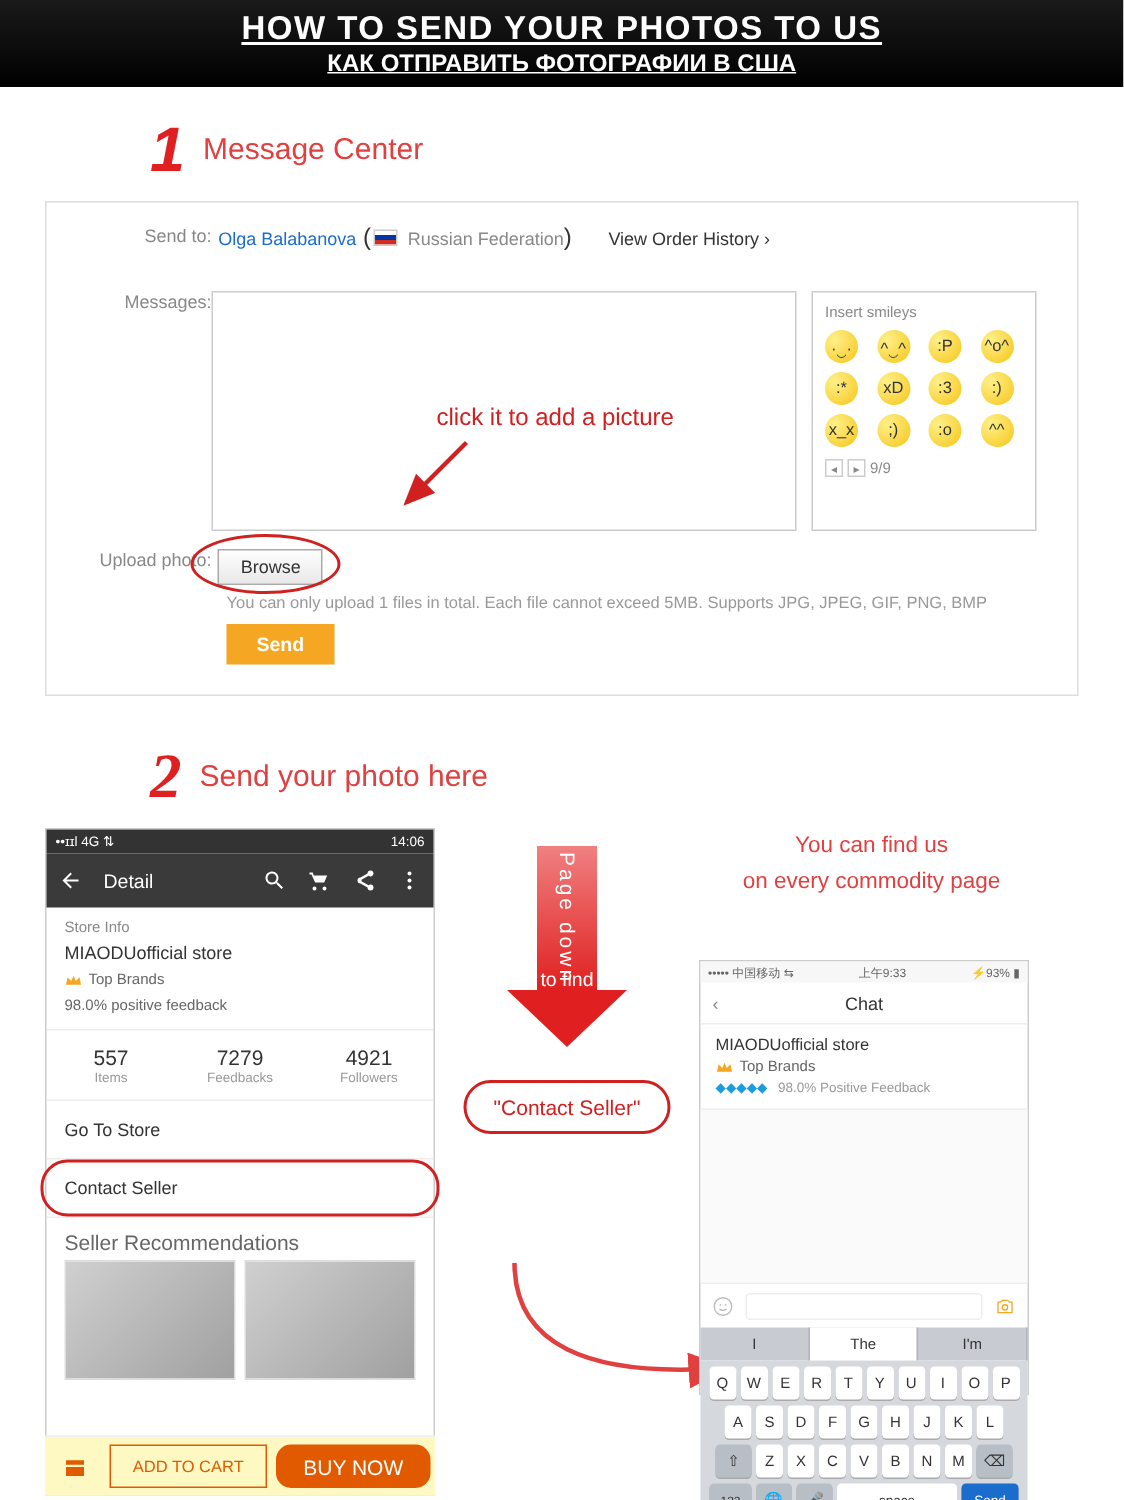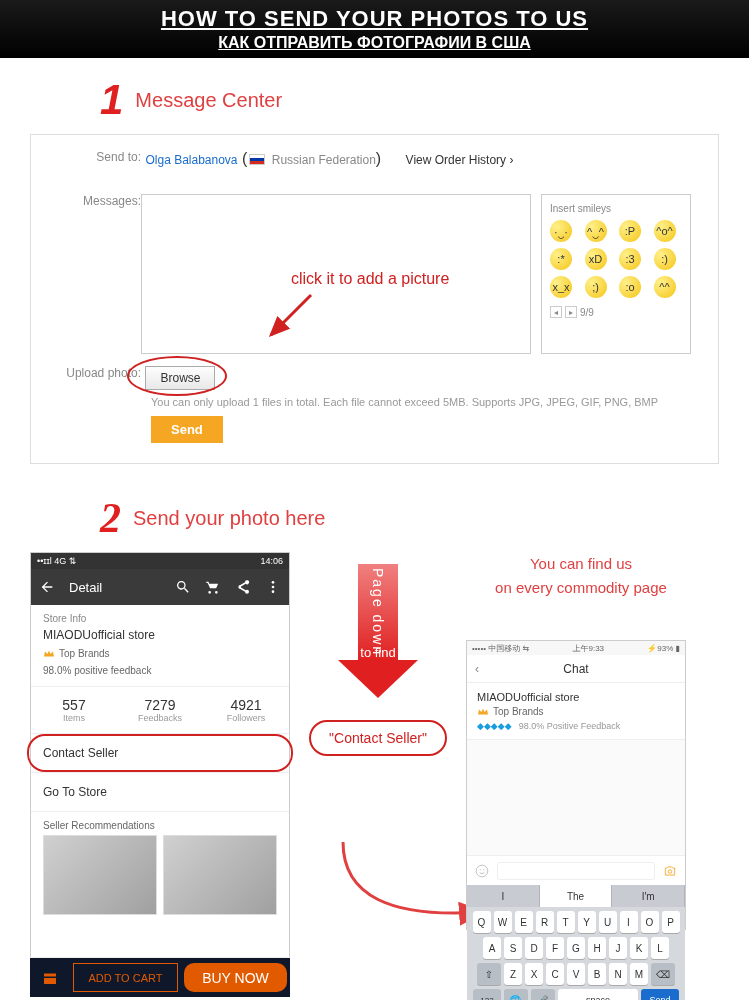--- a/index.html
+++ b/index.html
@@ -44,21 +44,21 @@
 .badge-row { padding: 0 12px 6px; display: flex; align-items: center; gap: 4px; font-size: 10px; color: #666; }
 .crown { width: 12px; height: 10px; }
 .feedback { padding: 0 12px 10px; font-size: 10px; color: #666; }
 .stats { display: flex; border-top: 1px solid #eee; border-bottom: 1px solid #eee; padding: 10px 0; }
 .stat { flex: 1; text-align: center; }
 .stat .num { font-size: 14px; color: #333; }
 .stat .lbl { font-size: 9px; color: #999; }
 .phone1 .link-row { padding: 12px; border-bottom: 1px solid #eee; font-size: 12px; color: #333; }
 .contact-circled { position: relative; }
 .contact-oval { position: absolute; border: 2px solid #d02020; border-radius: 18px; left: -4px; right: -4px; top: 0; bottom: 0; pointer-events: none; }
-.seller-rec { padding: 8px 12px 4px; font-size: 10px; color: #666; }
+.seller-rec { padding: 8px 12px 4px; font-size: 14px; color: #666; }
 .rec-imgs { display: flex; gap: 6px; padding: 0 12px; }
 .rec-img { width: 115px; height: 80px; background: linear-gradient(135deg, #d0d0d0, #a0a0a0); border: 1px solid #ddd; }
 .phone1-wrap { position: relative; width: 260px; height: 445px; }
 .bottom-icon { width: 40px; display: flex; align-items: center; justify-content: center; }
 .addcart { flex: 1; border: 1px solid #e25a00; color: #e25a00; display: flex; align-items: center; justify-content: center; font-size: 11px; margin: 5px 3px; }
 .buynow { flex: 1; background: #e25a00; color: #fff; display: flex; align-items: center; justify-content: center; font-size: 14px; margin: 5px 3px; border-radius: 10px; }
 .mid-col { width: 170px; position: relative; display: flex; flex-direction: column; align-items: center; padding-top: 10px; }
 .big-arrow { width: 80px; height: 140px; position: relative; }
 .big-arrow-body { width: 44px; height: 100px; margin: 0 auto; background: linear-gradient(to bottom, #f08080, #e02020); border: 2px solid #fff; display: flex; align-items: center; justify-content: center; color: #fff; writing-mode: vertical-rl; text-orientation: mixed; font-size: 14px; letter-spacing: 2px; }
 .big-arrow-head { width: 0; height: 0; border-left: 40px solid transparent; border-right: 40px solid transparent; border-top: 38px solid #e02020; margin: -2px auto 0; position: relative; }
@@ -211,32 +211,32 @@
           </div>
         <div class="stat">
             <div class="num">7279</div>
             <div class="lbl">Feedbacks</div>
           </div>
         <div class="stat">
             <div class="num">4921</div>
             <div class="lbl">Followers</div>
           </div>
       </div>
+      <div class="link-row">Go To Store</div>
       <div class="link-row contact-circled">
         <span>Contact Seller</span>
         <span class="contact-oval"></span>
       </div>
-      <div class="link-row">Go To Store</div>
       <div class="seller-rec">Seller Recommendations</div>
       <div class="rec-imgs">
         <div class="rec-img"></div>
         <div class="rec-img"></div>
       </div>
     </div>
-    <div class="bottom-bar" style="position:absolute; bottom:0; left:0; right:0; display:flex; height:40px; border-top:1px solid #eee; background:#0f172a;">
+    <div class="bottom-bar" style="position:absolute; bottom:0; left:0; right:0; display:flex; height:40px; border-top:1px solid #eee; background:#fef9c3;">
       <div class="bottom-icon">
         <svg width="18" height="18" viewBox="0 0 24 24" fill="#e25a00">
             <path d="M4 6h16v4H4zM4 12h16v8H4z"></path>
           </svg>
       </div>
       <div class="addcart">ADD TO CART</div>
       <div class="buynow">BUY NOW</div>
     </div>
   </div>
 

